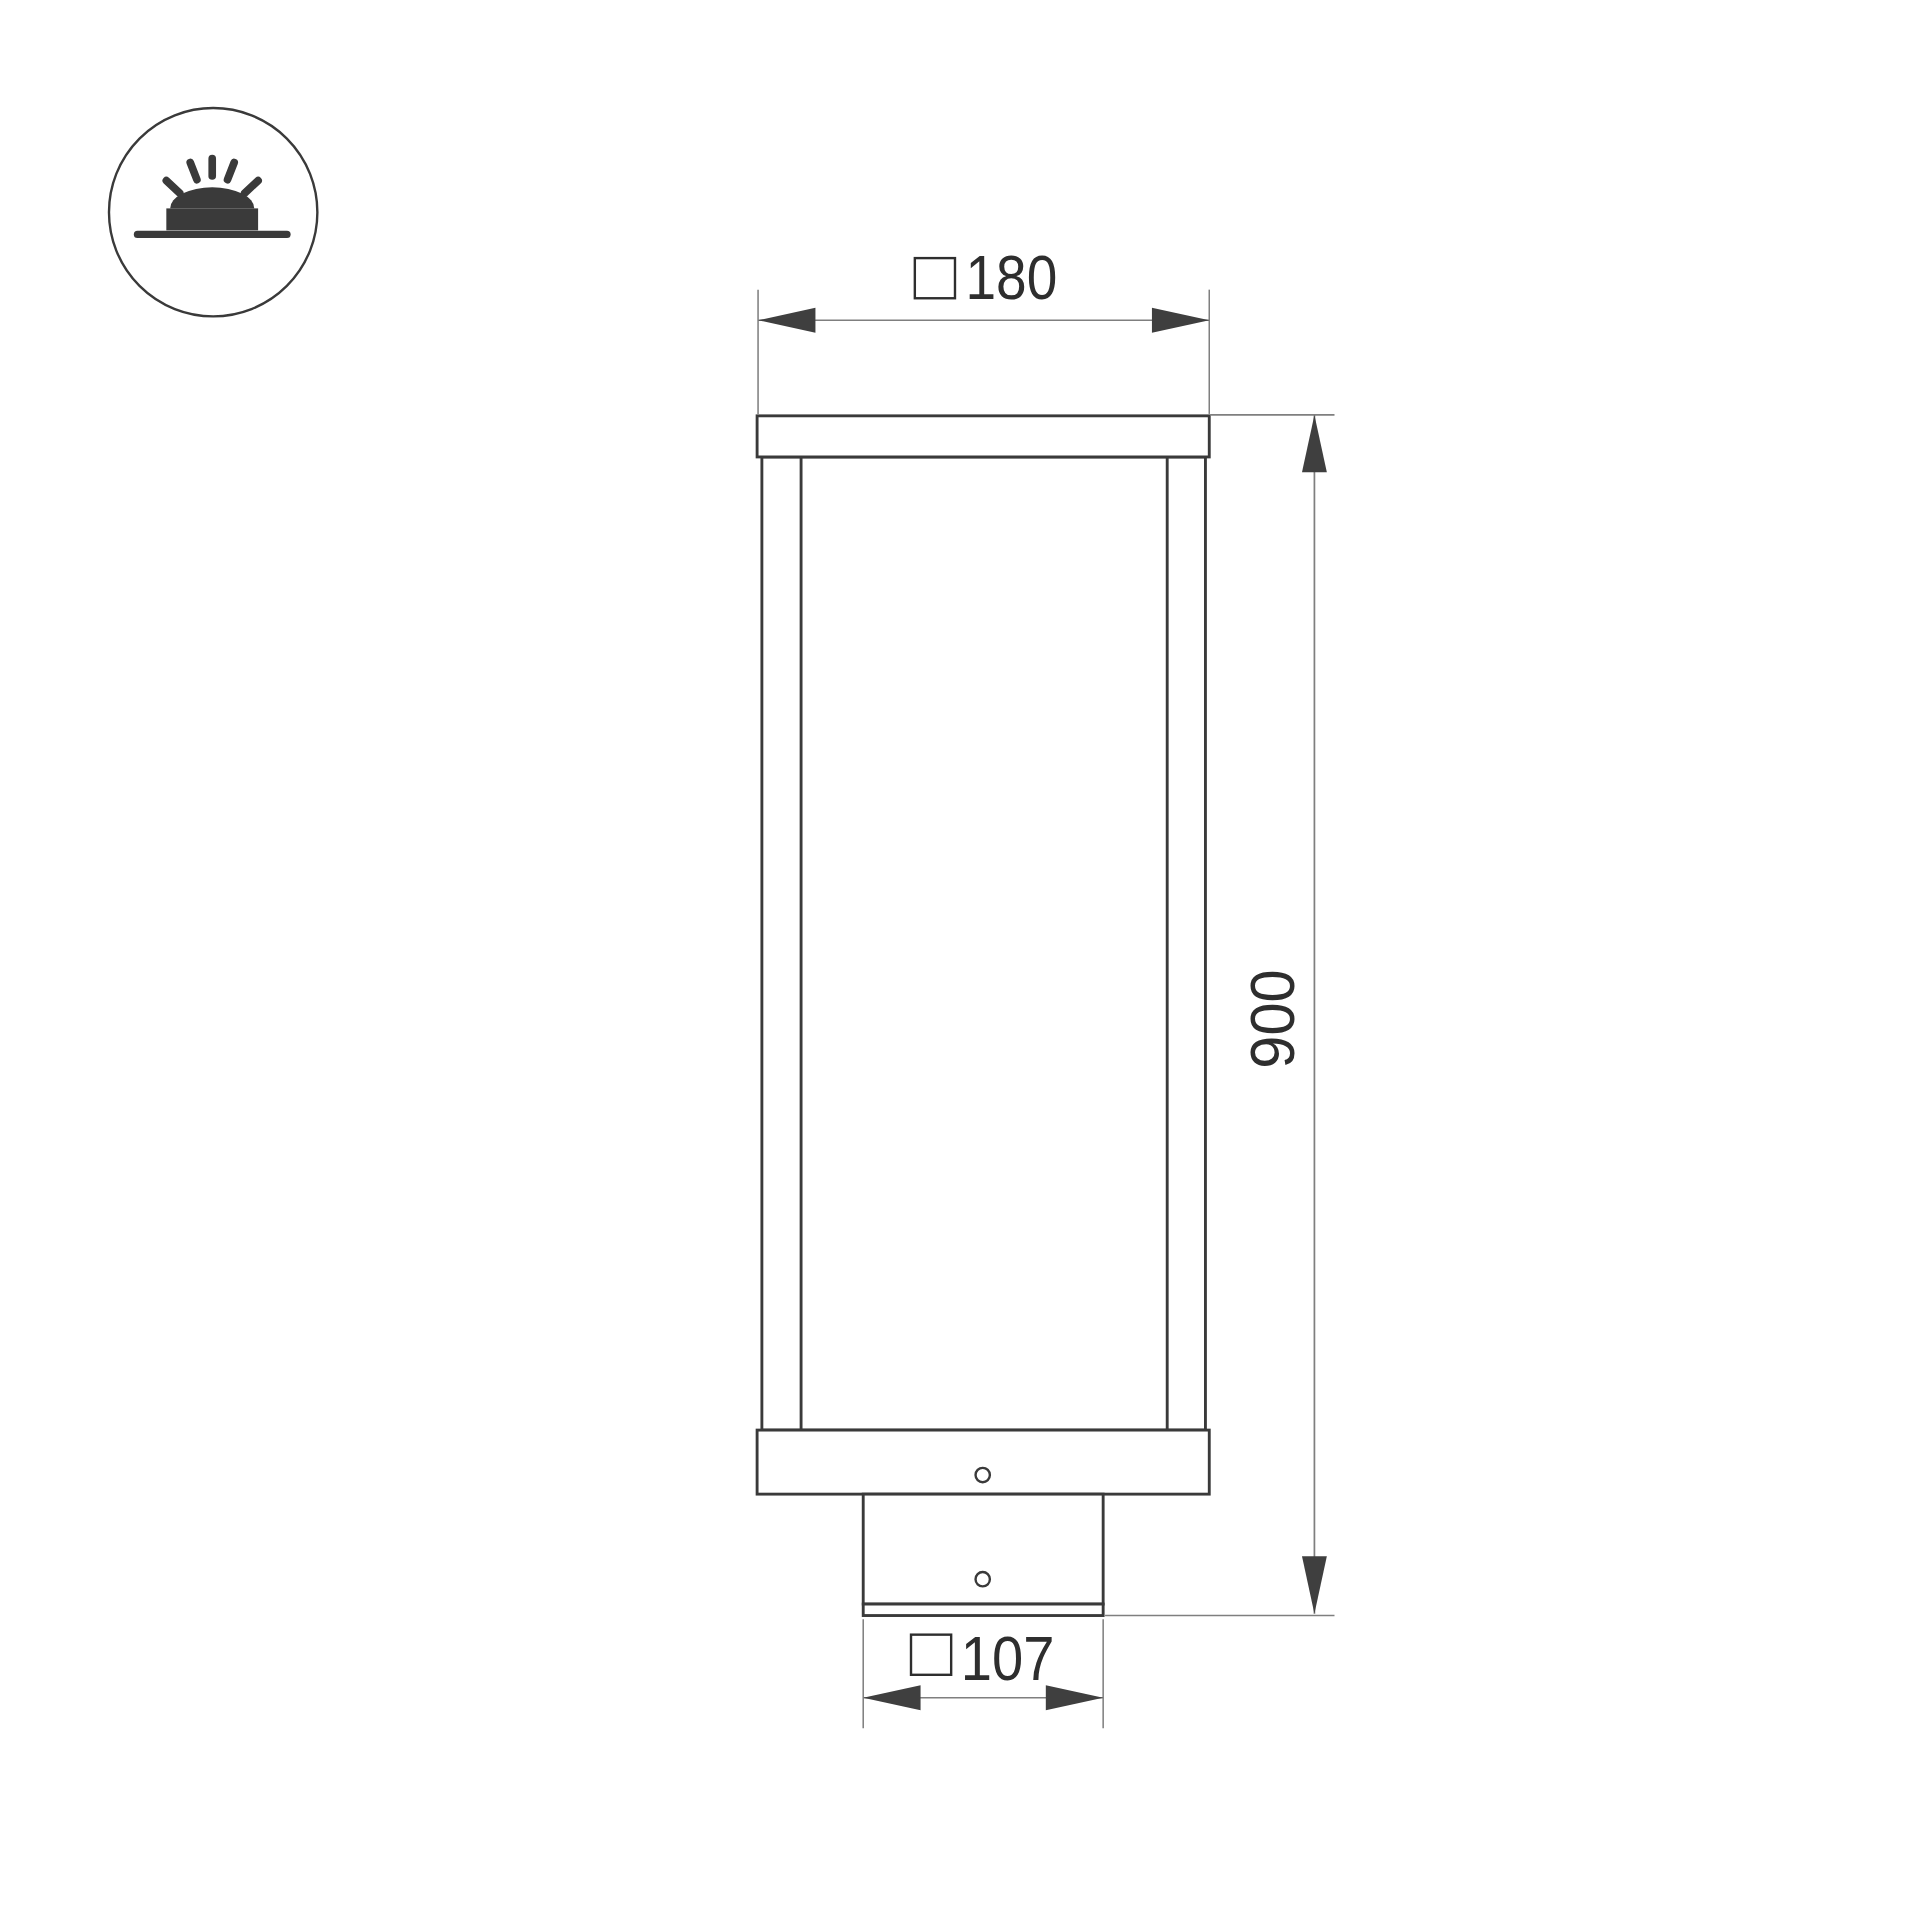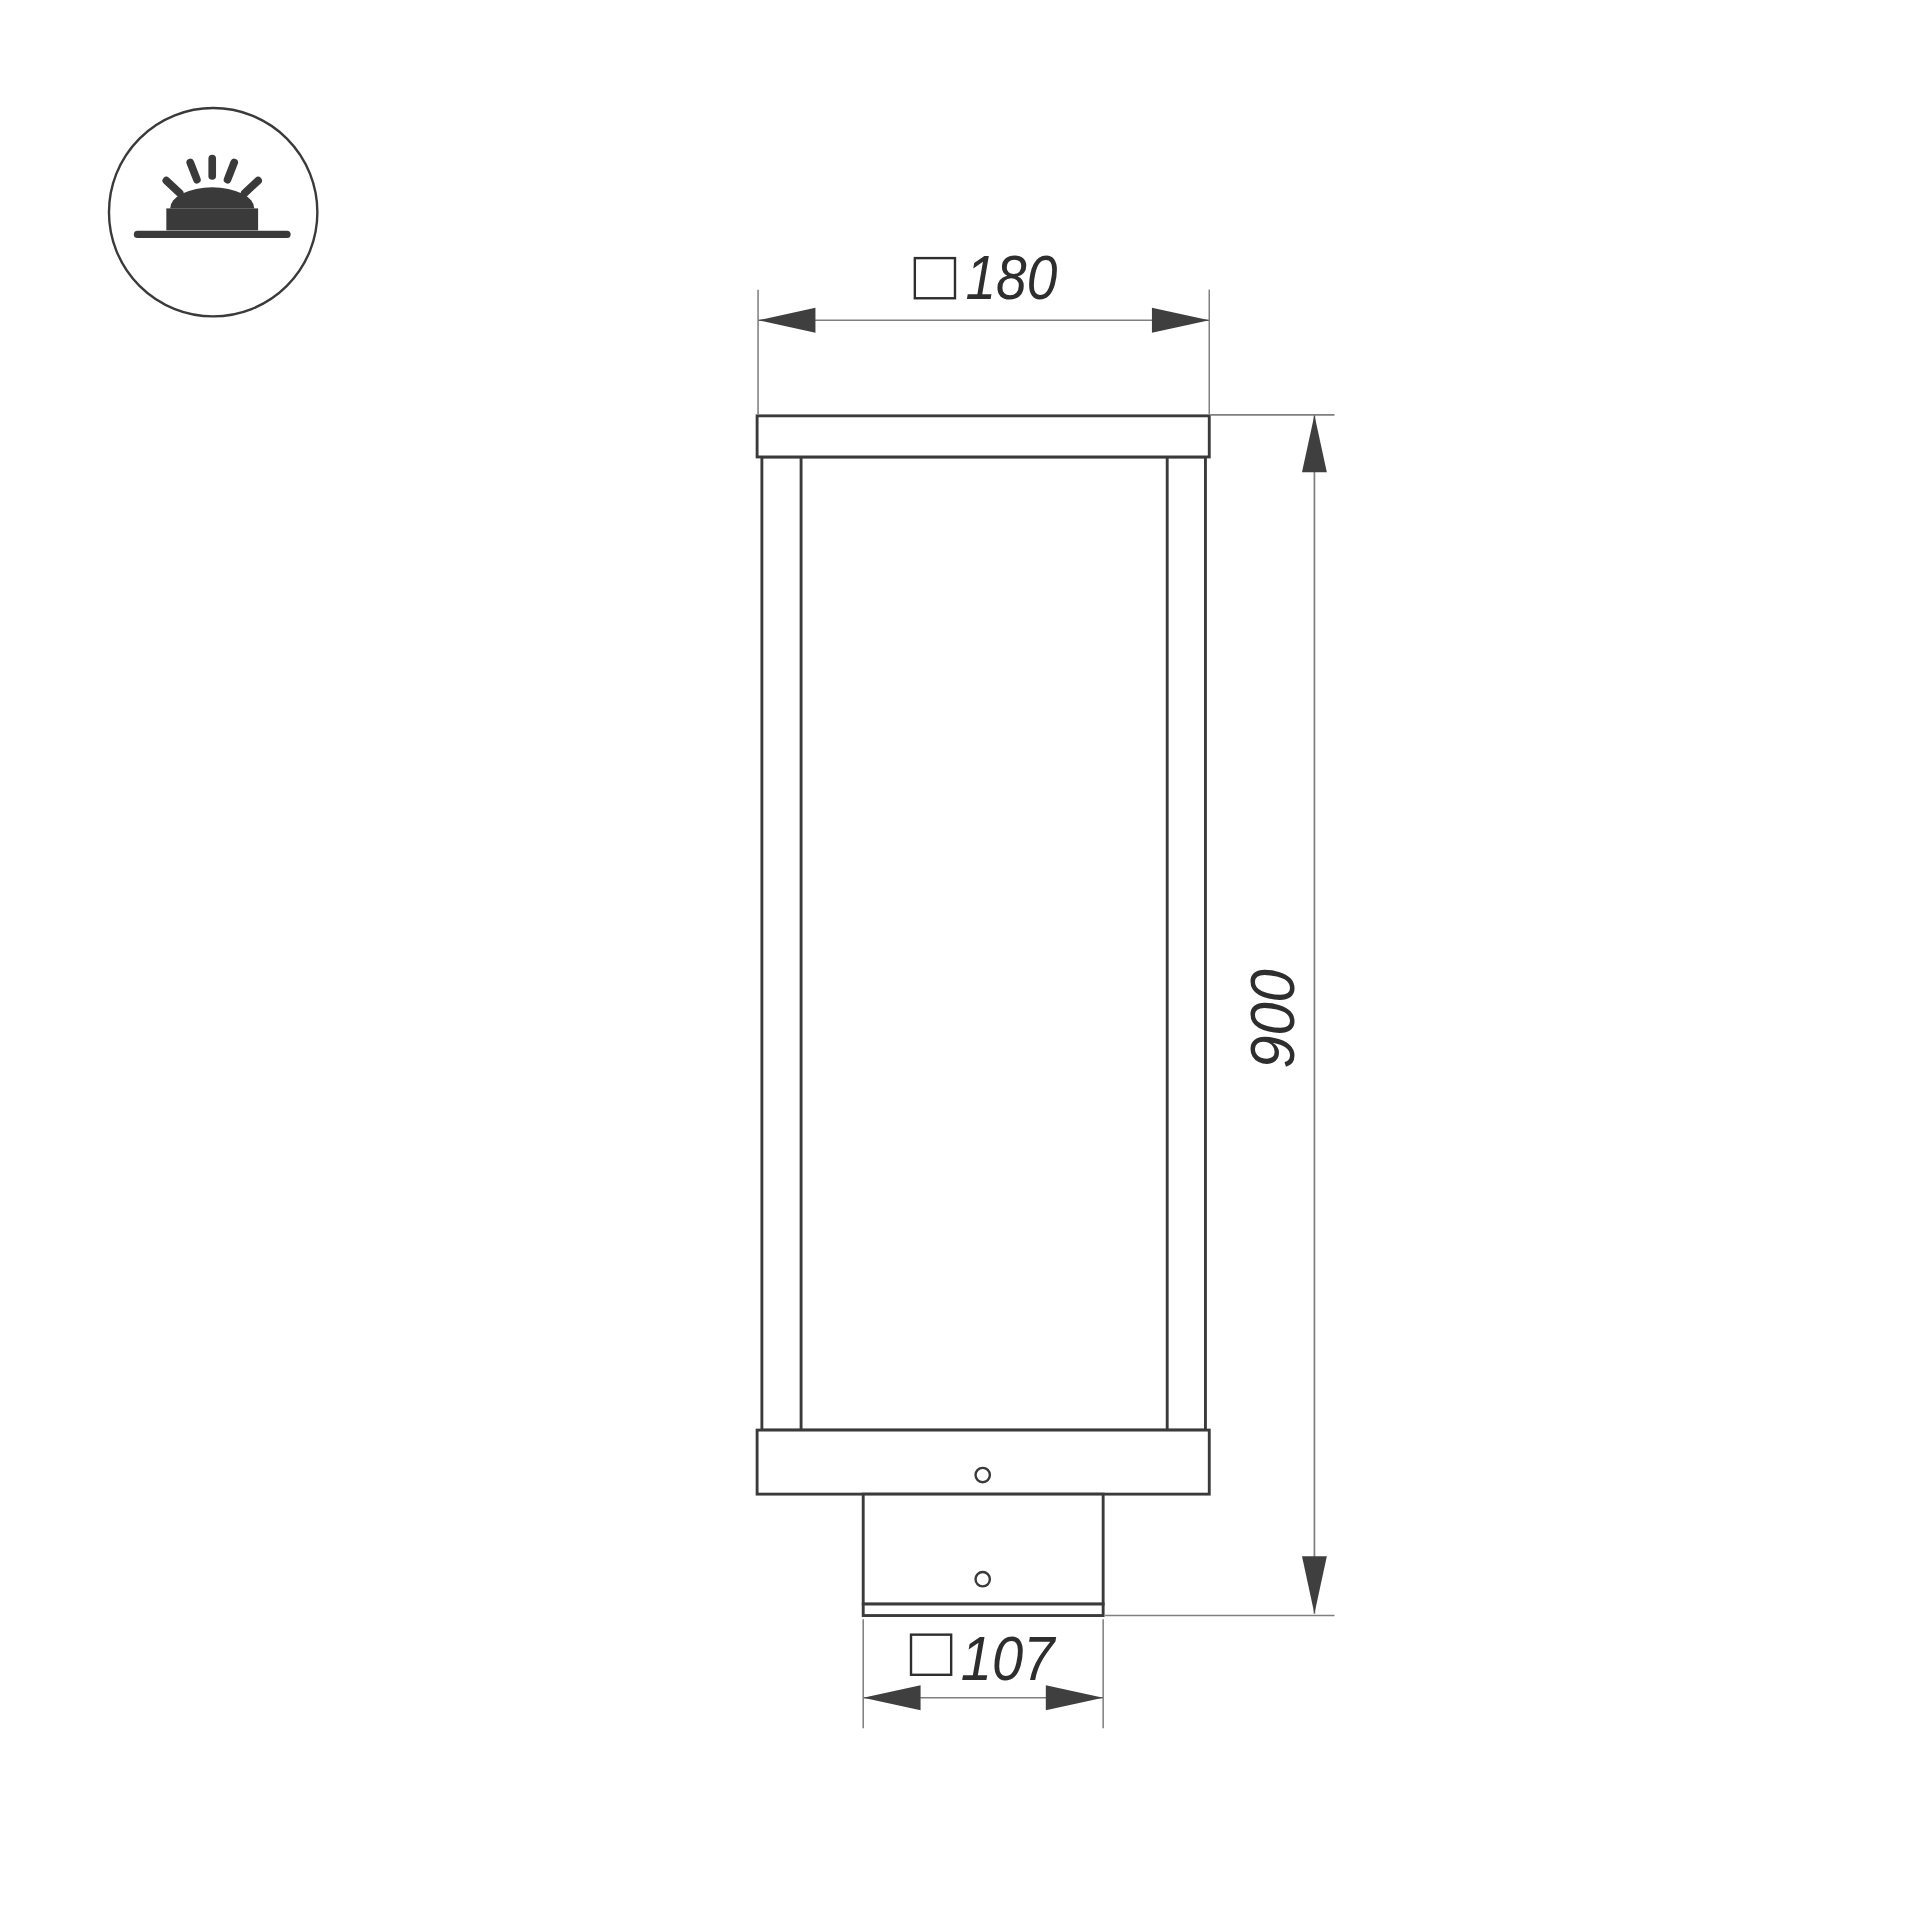--- a/index.html
+++ b/index.html
@@ -2,21 +2,20 @@
 <html style="--c-outline: #3a3a3a; --c-dimension: #7f7f7f; --c-arrow: #3f3f3f; --c-text: #2e2e2e; --c-background: #ffffff;"><head>
 <meta charset="utf-8">
 <style>
   html,body{margin:0;padding:0;background:#fff;}
   .canvas{
     position:relative;
     width:1740px;height:1931px;
     background:var(--c-background,#ffffff);
     font-family:"Liberation Sans","DejaVu Sans",sans-serif;
     overflow:hidden;
-    font-style:italic;
   }
   svg{display:block;}
   
   .outline{stroke:var(--c-outline,#3a3a3a);stroke-width:3;fill:#ffffff;}
   .outline-line{stroke:var(--c-outline,#3a3a3a);stroke-width:3;fill:none;}
   .hole{stroke:var(--c-outline,#3a3a3a);stroke-width:2.5;fill:#ffffff;}
   
   .icon-ring{stroke:var(--c-outline,#3a3a3a);stroke-width:2.5;fill:none;}
   .icon-fill{fill:var(--c-outline,#3a3a3a);stroke:none;}
   .icon-ray{stroke:var(--c-outline,#3a3a3a);stroke-width:8;stroke-linecap:round;fill:none;}

